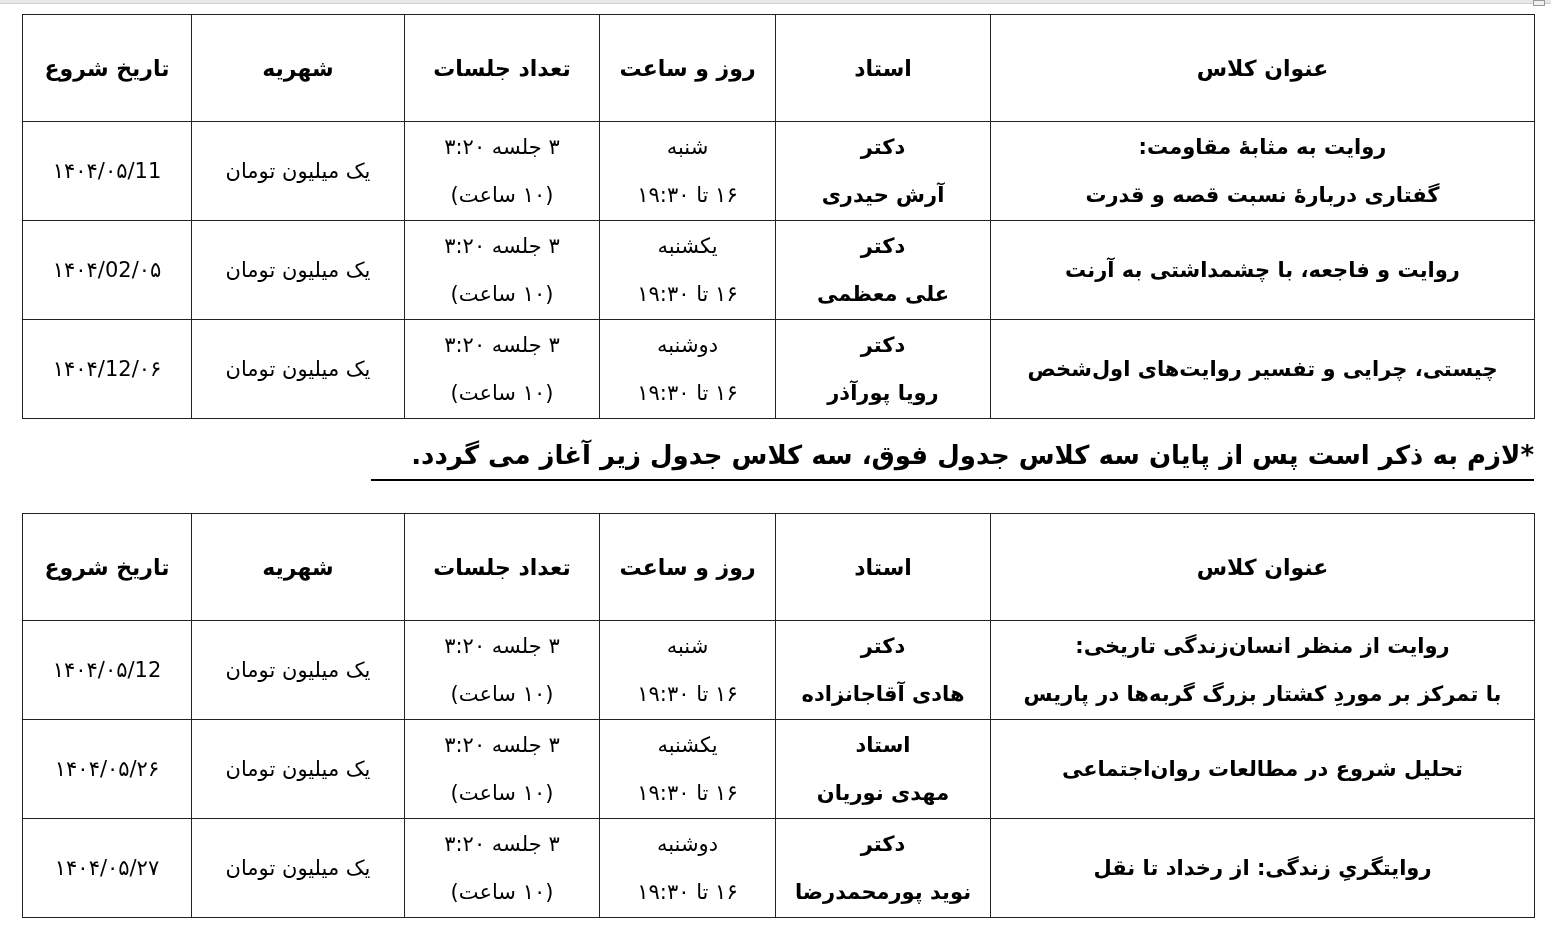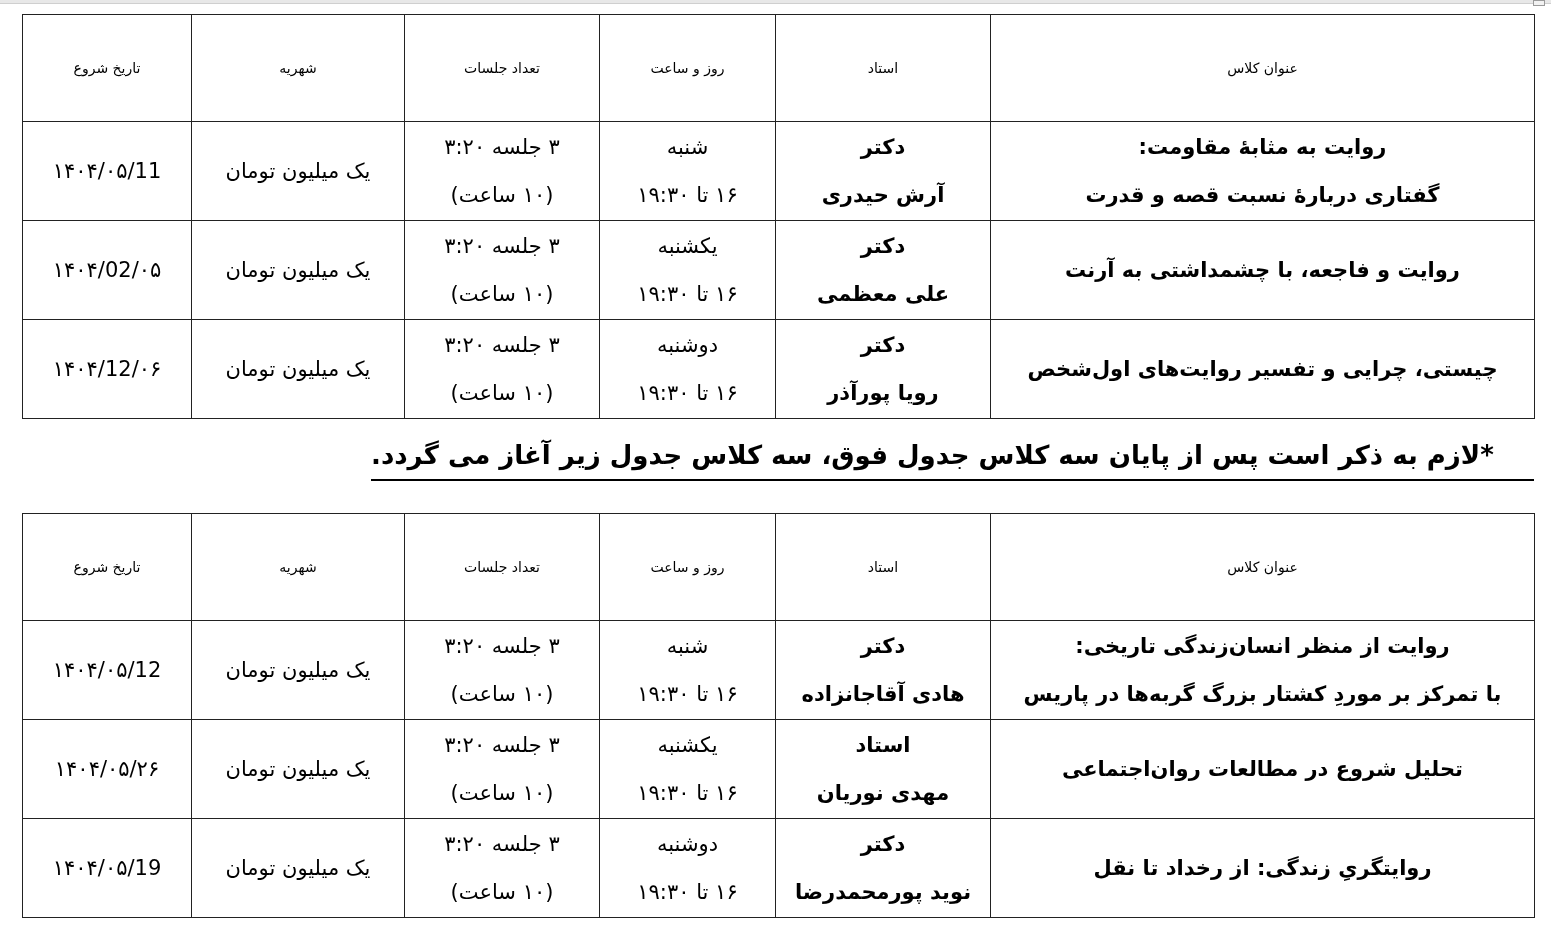--- a/index.html
+++ b/index.html
@@ -1,33 +1,33 @@
 <!DOCTYPE html>
 <html><head>
 <meta charset="utf-8">
 <style>
   html, body { margin: 0; padding: 0; background: #ffffff; }
   body { width: 1551px; height: 936px; position: relative; overflow: hidden; font-family: "DejaVu Sans", sans-serif; color: #000; }
   .topbar { position: absolute; left: 0; top: 0; width: 1551px; height: 3px; background: #e8e8e8; border-bottom: 1px solid #cfcfcf; }
   .topbar-knob { position: absolute; right: 6px; top: 0; width: 10px; height: 4px; border: 1px solid #9a9a9a; background: #f2f2f2; }
   table.sched { position: absolute; left: 22px; width: 1512px; border-collapse: collapse; direction: rtl; table-layout: fixed; }
   table.sched td, table.sched th { border: 1.5px solid #222; text-align: center; vertical-align: middle; padding: 0; }
-  table.sched th { font-weight: normal; font-size: 14px; height: 106px; font-family: "DejaVu Sans", sans-serif; letter-spacing: -0.5px; }
+  table.sched th { font-weight: bold; font-size: 22px; height: 106px; font-family: "DejaVu Sans", sans-serif; letter-spacing: -0.5px; }
   table.sched td { height: 98px; font-size: 21px; line-height: 48px; }
   .t1 { top: 14px; }
   .t2 { top: 513px; }
   col.c-title { width: 544px; }
   col.c-teacher { width: 215px; }
   col.c-day { width: 176px; }
   col.c-sess { width: 195px; }
   col.c-fee { width: 213px; }
   col.c-date { width: 169px; }
   .bold { font-weight: bold; }
   .line { display: block; }
-  .note { position: absolute; top: 433px; left: 371px; width: 1163px; direction: rtl; text-align: left; font-weight: bold; font-size: 26px; line-height: 44px; border-bottom: 2.5px solid #000; padding-bottom: 2px; white-space: nowrap; }
+  .note { position: absolute; top: 433px; left: 371px; width: 1163px; direction: rtl; text-align: right; font-weight: bold; font-size: 26px; line-height: 44px; border-bottom: 2.5px solid #000; padding-bottom: 2px; white-space: nowrap; }
 </style>
 </head>
 <body>
 
 <div class="topbar">
   <div class="topbar-knob"></div>
 </div>
 
 <table class="sched t1">
   <colgroup>
@@ -177,16 +177,16 @@
     </td>
     <td>
       <span class="line">دوشنبه</span>
       <span class="line">۱۶ تا ۱۹:۳۰</span>
     </td>
     <td>
       <span class="line">۳ جلسه  ۳:۲۰</span>
       <span class="line">(۱۰ ساعت)</span>
     </td>
     <td>یک میلیون تومان</td>
-    <td>۱۴۰۴/۰۵/19</td>
+    <td>۱۴۰۴/۰۵/۲۷</td>
   </tr>
 </tbody>
   </table>
 
 </body></html>

